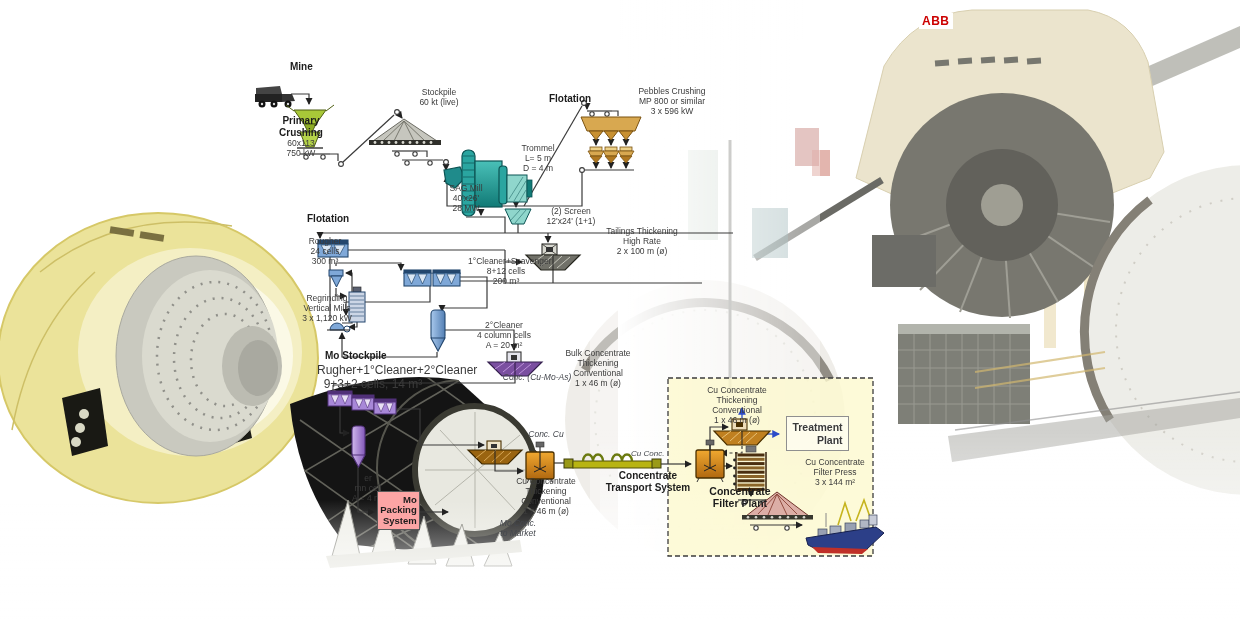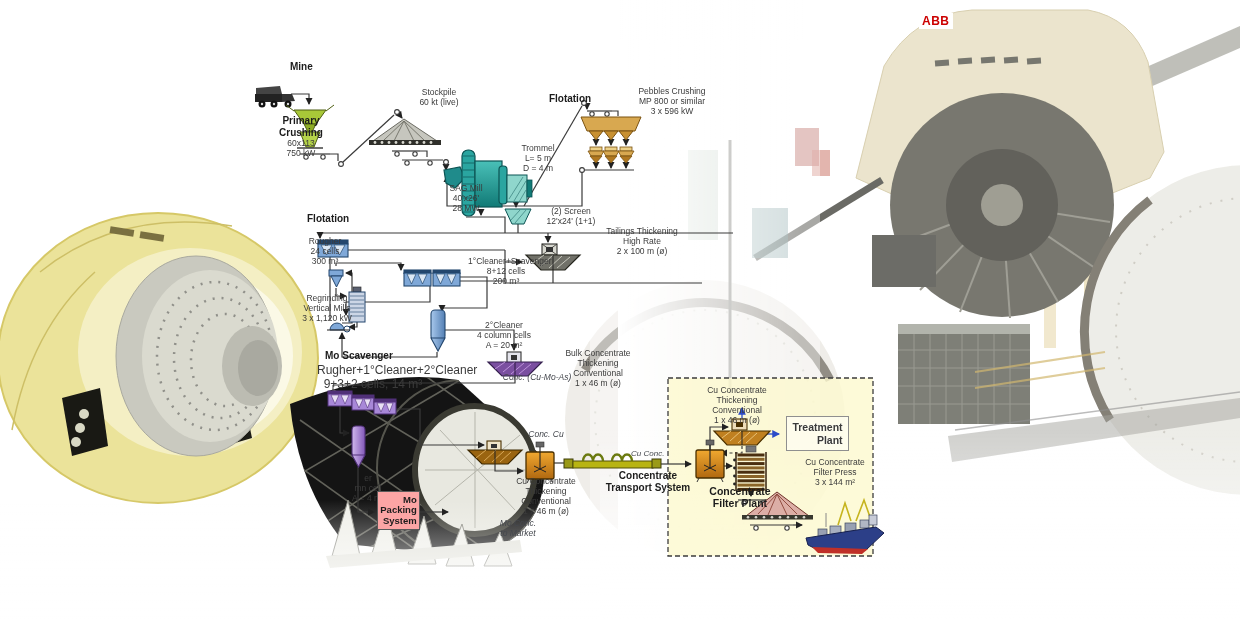--- a/index.html
+++ b/index.html
@@ -594,21 +594,21 @@
 <div class="lbl" style="left:263px;top:293px;width:58px">Regrinding
 Vertical Mills
 3 x 1,120 kW</div>
 <div class="lbl" style="left:440px;top:320px;width:58px">2°Cleaner
 4 column cells
 A = 20 m²</div>
 <div class="lbl" style="left:529px;top:348px;width:68px">Bulk Concentrate
 Thickening
 Conventional
 1 x 46 m (ø)</div>
-<div class="lbl bold left" style="left:290px;top:350px;width:80px">Mo Scavenger</div>
+<div class="lbl bold left" style="left:290px;top:350px;width:80px">Mo Stockpile</div>
 <div class="lbl s8" style="left:282px;top:363px;width:112px">Rugher+1°Cleaner+2°Cleaner
 9+3+2 cells, 14 m³</div>
 <div class="lbl ital" style="left:424px;top:372px;width:70px">Conc. (Cu-Mo-As)</div>
 <div class="lbl" style="left:311px;top:473px;width:44px">er
 mn cell
 A = 4 m²</div>
 <div class="lbl ital" style="left:444px;top:429px;width:48px">Conc. Cu</div>
 <div id="mo-packing-box" class="box" style="left:377px;top:491px;width:41px;height:37px">Mo
 Packing
 System</div>

